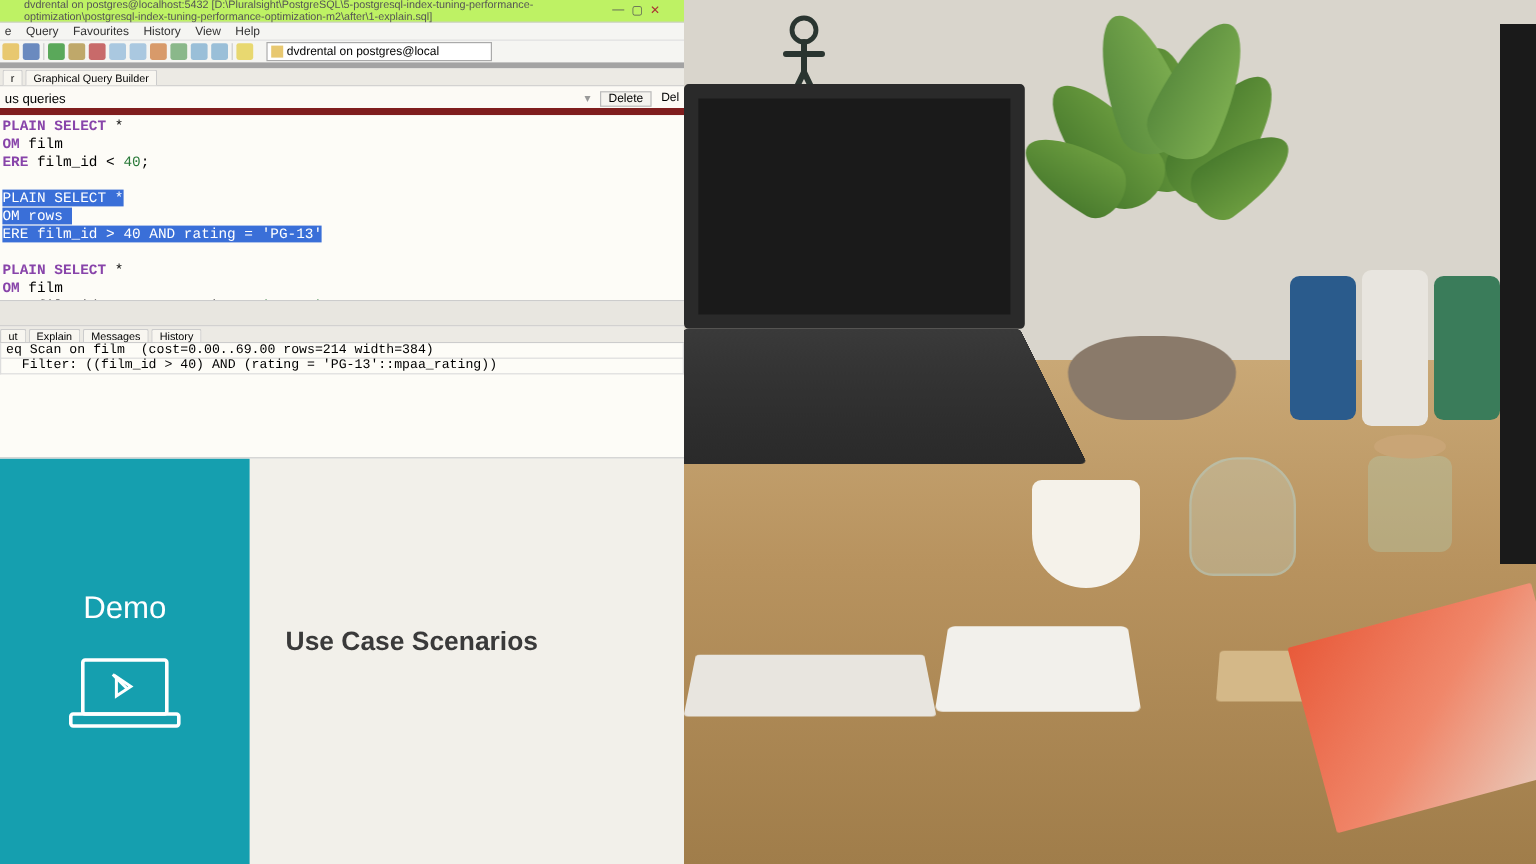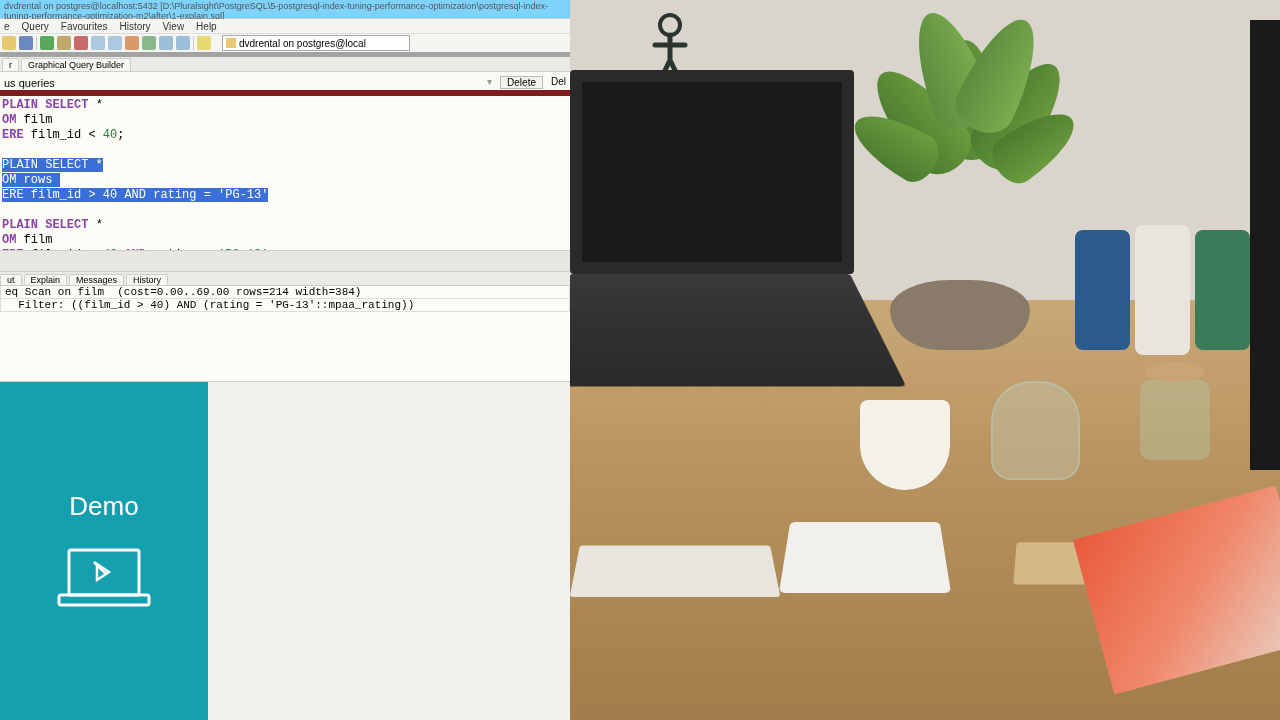--- a/index.html
+++ b/index.html
@@ -215,29 +215,28 @@
     left: 60px;
     width: 140px;
     height: 80px;
     color: #2a3a35;
     font-size: 60px;
   }
 
   
   .titlebar {
     height: 16px;
-    background: #7dd3fc;
+    background: #bef264;
     font-size: 9px;
     color: #555;
-    padding: 1px 4px;
+    padding: 1px 20px;
     display: flex;
     justify-content: space-between;
     align-items: center;
     border-bottom: 1px solid #ccc;
-    flex-direction: column;
   }
   .win-controls {
     display: flex;
     gap: 6px;
     font-size: 10px;
   }
   .menubar {
     height: 14px;
     background: #f5f5f2;
     font-size: 10px;
@@ -506,20 +505,21 @@
     <div class="slide-left">
       <div class="demo-title">Demo</div>
       <svg class="laptop-icon" viewBox="0 0 100 70">
         <rect x="15" y="8" width="70" height="45" fill="none" stroke="#fff" stroke-width="3" rx="2"></rect>
         <rect x="5" y="53" width="90" height="10" fill="none" stroke="#fff" stroke-width="3" rx="2"></rect>
         <path d="M43 22 L55 30 L43 38 Z M43 22 L43 38" fill="none" stroke="#fff" stroke-width="2.5"></path>
         <line x1="40" y1="20" x2="52" y2="32" stroke="#fff" stroke-width="2.5"></line>
       </svg>
     </div>
     <div class="slide-right">
+      <div class="use-case">Use Case Scenarios</div>
     </div>
   </div>
 </div>
 
 <div class="right-half">
   <div class="wall"></div>
   <div class="wall-art">
     <svg viewBox="0 0 140 80" width="140" height="80">
       <circle cx="40" cy="15" r="10" fill="none" stroke="#2a3530" stroke-width="4"></circle>
       <path d="M40 25 L40 50 M25 35 L55 35 M40 50 L28 75 M40 50 L52 75" stroke="#2a3530" stroke-width="5" fill="none" stroke-linecap="round"></path>

